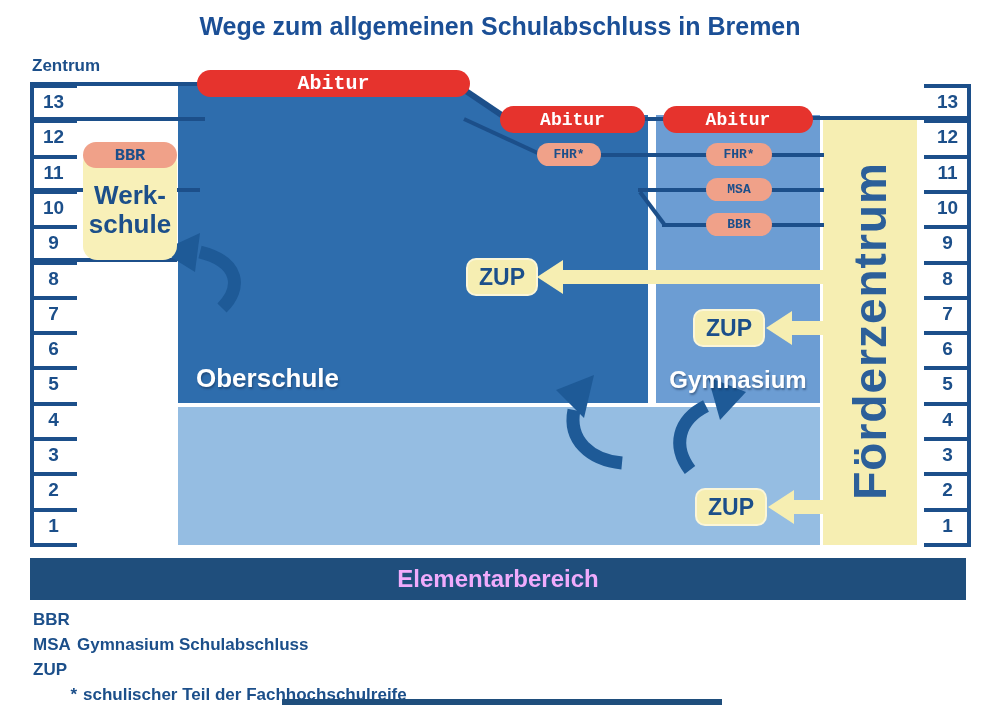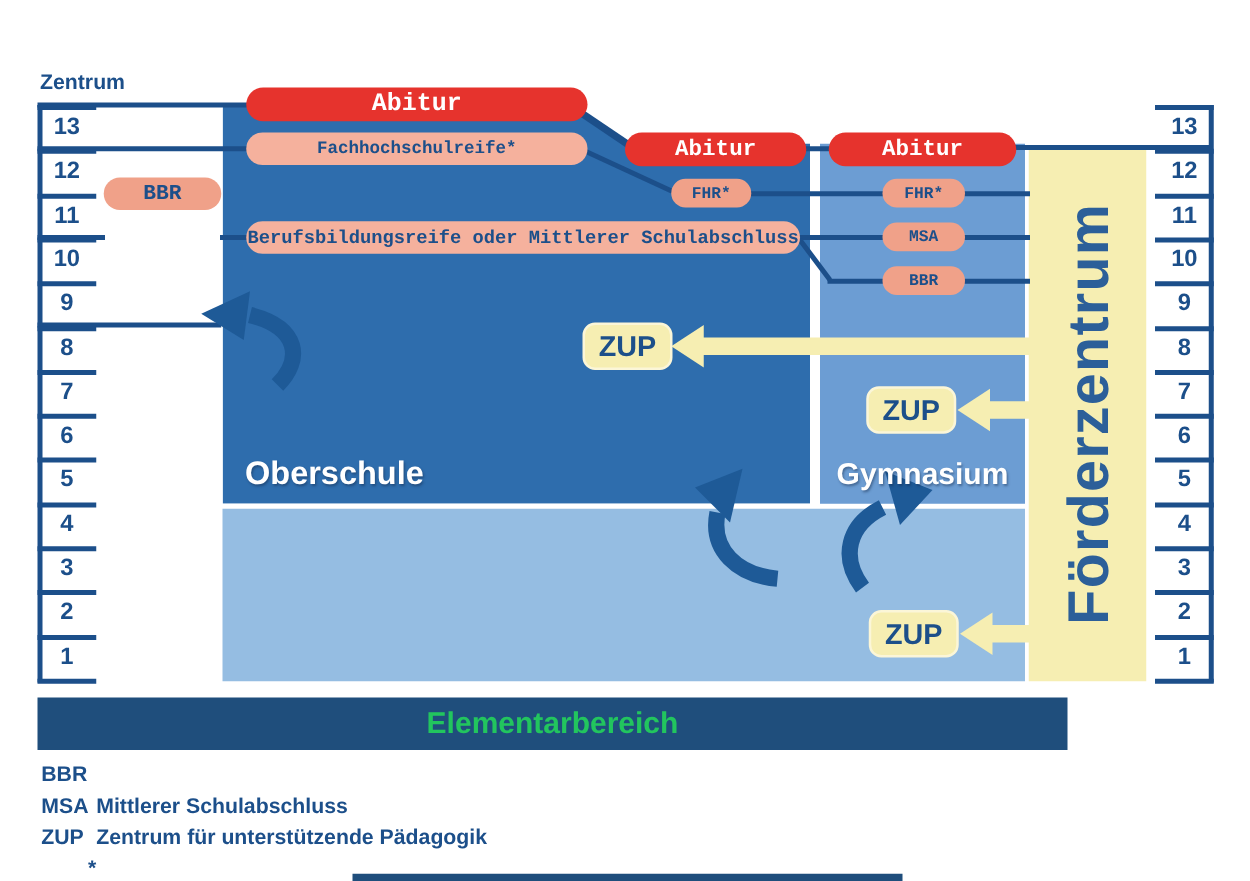--- a/index.html
+++ b/index.html
@@ -14,22 +14,22 @@
     clip-path:polygon(0 0,277px 0,326px 30px,470px 30px,470px 318px,0 318px);}
   #gymnasium{left:656px;top:115px;width:164px;height:288px;background:#6c9dd3;}
   #grundschule{left:178px;top:407px;width:642px;height:138px;background:#95bde2;}
   #foerderzentrum{left:823px;top:118px;width:94px;height:427px;background:#f6eeb2;}
   #foerder-text{left:770px;top:131px;width:200px;height:400px;display:flex;align-items:center;justify-content:center;
     transform:rotate(-90deg);transform-origin:center;font-size:46px;color:#2c5f99;letter-spacing:1px;white-space:nowrap;}
   .block-label{color:#ffffff;text-shadow:1px 2px 2px rgba(20,40,70,.45);}
   #lbl-oberschule{left:196px;top:363px;font-size:26px;}
   #lbl-gymnasium{left:656px;top:366px;width:164px;text-align:center;font-size:24px;}
   #lbl-grundschule{left:196px;top:503px;font-size:26px;}
-  #elementar{left:30px;top:558px;width:824px;height:42px;background:#1f4e7c;display:flex;
-    align-items:center;justify-content:center;color:#22c55e;font-size:24px;}
+  #elementar{left:30px;top:558px;width:936px;height:42px;background:#1f4e7c;display:flex;
+    align-items:center;justify-content:center;color:#f0abfc;font-size:24px;}
   #bottom-strip{left:282px;top:699px;width:440px;height:6px;background:#1f4e7c;}
   
   #werkschule{left:83px;top:150px;width:94px;height:110px;background:#f8f0b8;border-radius:14px;
     display:flex;flex-direction:column;align-items:center;justify-content:center;padding-top:10px;box-sizing:border-box;
     color:#1c4f8a;font-size:26px;line-height:1.12;text-align:center;}
   
   .pill{border-radius:999px;display:flex;align-items:center;justify-content:center;color:#1c4f8a;font-family:Liberation Mono, monospace;}
   .red{background:#e6332d;color:#ffffff;}
   .pinkL{background:#f5b19d;}
   .pinkS{background:#f0a189;}
@@ -66,20 +66,21 @@
   .leg-row{display:flex;margin-bottom:5px;}
   .leg-abbr{width:44px;}
   .leg-row:last-child .leg-abbr{text-align:right;padding-right:6px;box-sizing:border-box;width:50px;}
   .z1{z-index:1;} .z2{z-index:2;} .z3{z-index:3;}
 </style>
 </head>
 <body>
 
 <div id="canvas">
 
+  <div class="abs z3" id="title">Wege zum allgemeinen Schulabschluss in Bremen</div>
   <div class="abs z3" id="klasse">Zentrum</div>
 
   <div class="abs z1" id="oberschule"></div>
   <div class="abs z1" id="gymnasium"></div>
   <div class="abs z1" id="grundschule"></div>
   <div class="abs z1" id="foerderzentrum"></div>
 
   <svg class="abs z2" id="overlay" width="1000" height="705" viewBox="0 0 1000 705">
     <g stroke="#1c4f8a" stroke-width="4" fill="none">
       <path d="M30 84 H205"></path>
@@ -114,26 +115,28 @@
       <polygon points="556,390 594,375 584,418" fill="#1e5a97"></polygon>
       <path d="M690 470 C 672 446 678 420 706 406" stroke="#1e5a97" stroke-width="13" fill="none"></path>
       <polygon points="746,392 708,377 720,420" fill="#1e5a97"></polygon>
     </g>
   </svg>
 
   <div class="abs z3 block-label" id="lbl-oberschule">Oberschule</div>
   <div class="abs z3 block-label" id="lbl-gymnasium">Gymnasium</div>
   <div class="abs z3" id="foerder-text">Förderzentrum</div>
 
+  <div class="abs z2" id="werkschule">
+    <span>Werk-</span>
+    <span>schule</span>
+  </div>
 
   <div class="abs z3 pill red" id="abitur1">Abitur</div>
-  <div class="abs z3 pill pinkL" id="fhs">Fachhochschulreife*</div>
   <div class="abs z3 pill red" id="abitur2">Abitur</div>
   <div class="abs z3 pill pinkS" id="fhr1">FHR*</div>
-  <div class="abs z3 pill pinkL" id="bbpill">Berufsbildungsreife oder Mittlerer Schulabschluss</div>
   <div class="abs z3 pill red" id="abitur3">Abitur</div>
   <div class="abs z3 pill pinkS" id="fhr2">FHR*</div>
   <div class="abs z3 pill pinkS" id="msa">MSA</div>
   <div class="abs z3 pill pinkS" id="bbr2">BBR</div>
   <div class="abs z3 pill pinkS" id="bbrwerk">BBR</div>
 
   <div class="abs z3 zup" id="zup1">ZUP</div>
   <div class="abs z3 zup" id="zup2">ZUP</div>
   <div class="abs z3 zup" id="zup3">ZUP</div>
 
@@ -201,25 +204,25 @@
   <div class="abs z3" id="elementar">
     <span>Elementarbereich</span>
   </div>
 
   <div class="abs z3" id="legend">
     <div class="leg-row">
       <span class="leg-abbr">BBR</span>
     </div>
     <div class="leg-row">
       <span class="leg-abbr">MSA</span>
-      <span>Mittlerer Schulabschluss</span>
+      <span>Gymnasium Schulabschluss</span>
     </div>
     <div class="leg-row">
       <span class="leg-abbr">ZUP</span>
-      <span>Zentrum für unterstützende Pädagogik</span>
     </div>
     <div class="leg-row">
       <span class="leg-abbr">*</span>
+      <span>schulischer Teil der Fachhochschulreife</span>
     </div>
   </div>
 
   <div class="abs z3" id="bottom-strip"></div>
 </div>
 
 </body></html>

